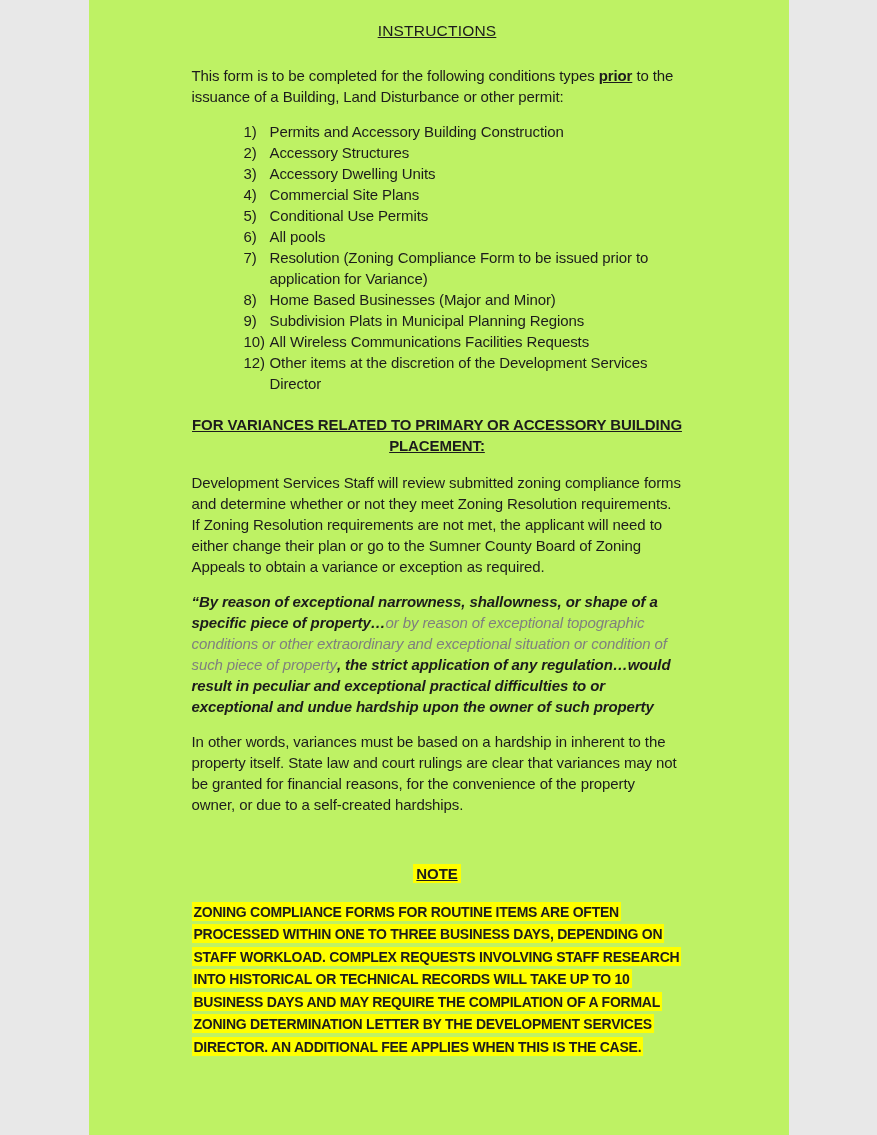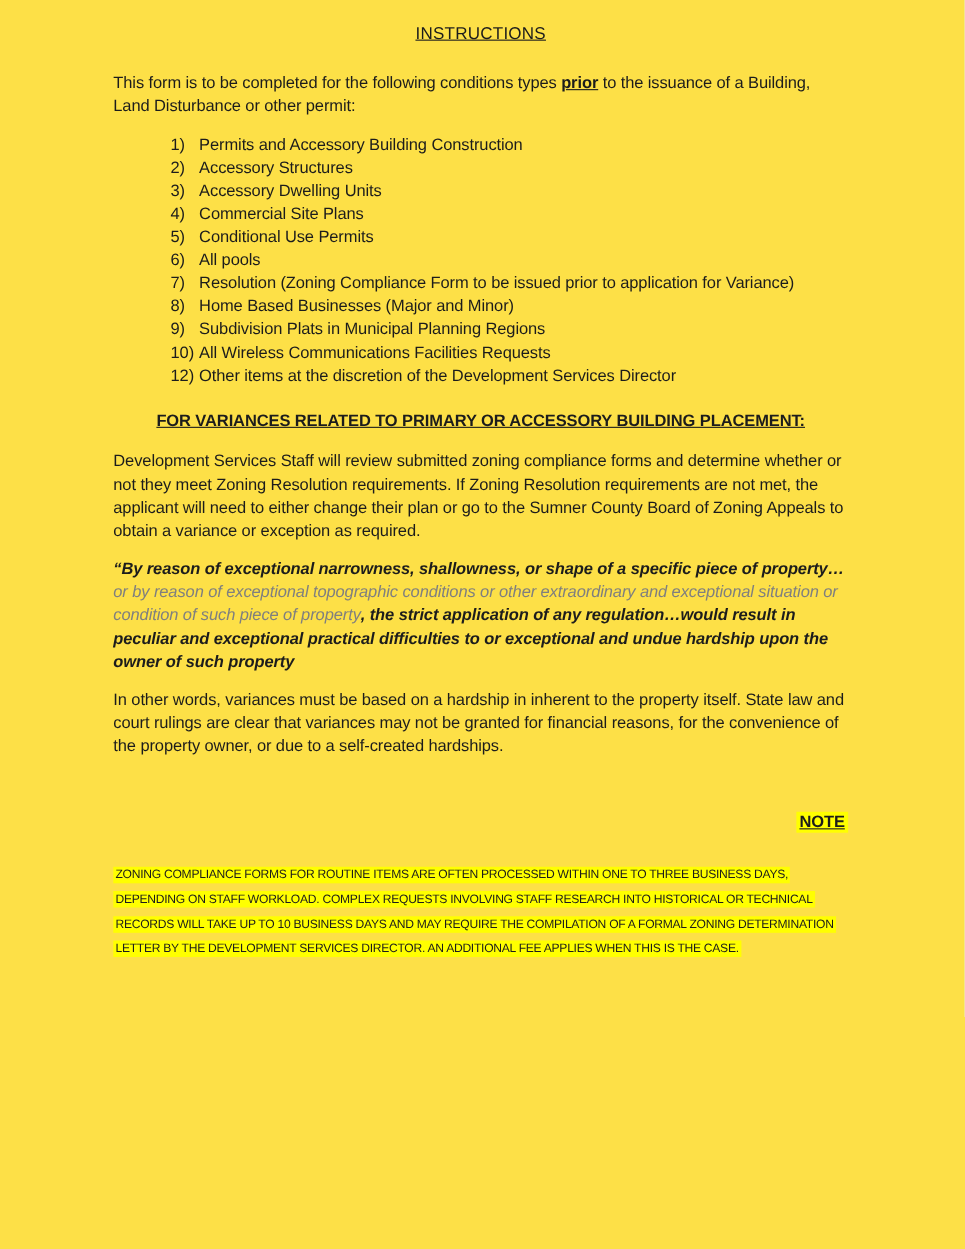--- a/index.html
+++ b/index.html
@@ -1,19 +1,19 @@
 <!DOCTYPE html>
 <html><head>
 <meta charset="utf-8">
 <style>
   html, body { margin: 0; padding: 0; background: #e8e8e8; }
   .page {
-    width: 877px;
+    width: 700px;
     height: 1135px;
-    background: #fde047;
+    background: #bef264;
     margin: 0 auto;
     box-sizing: border-box;
     padding: 20px 106px 0 103px;
     font-family: "Liberation Sans", sans-serif;
     color: #1c1c1c;
     font-size: 15px;
     letter-spacing: -0.1px;
     line-height: 21px;
     overflow: hidden;
   }
@@ -45,31 +45,31 @@
     text-align: center;
     font-weight: 700;
     text-decoration: underline;
     margin: 20px 0 16px 0;
   }
   .quote { font-style: italic; }
   .quote .q-bold { font-weight: 700; color: #1c1c1c; }
   .quote .q-gray { font-weight: 400; color: #7f7f7f; }
   .citation { font-style: italic; }
   .note-heading {
-    text-align: right;
-    margin: 48px 0 26px 0;
+    text-align: center;
+    margin: 48px 0 16px 0;
   }
   .note-heading .hl {
     font-weight: 700;
     text-decoration: underline;
     padding: 1px 3px;
   }
   .note-body {
-    font-size: 11px;
-    font-weight: 400;
+    font-size: 14px;
+    font-weight: 700;
     letter-spacing: -0.25px;
     line-height: 22.5px;
     margin: 0;
   }
   .note-body .hl {
     padding: 1.5px 2px;
     -webkit-box-decoration-break: clone;
     box-decoration-break: clone;
   }
 </style>

